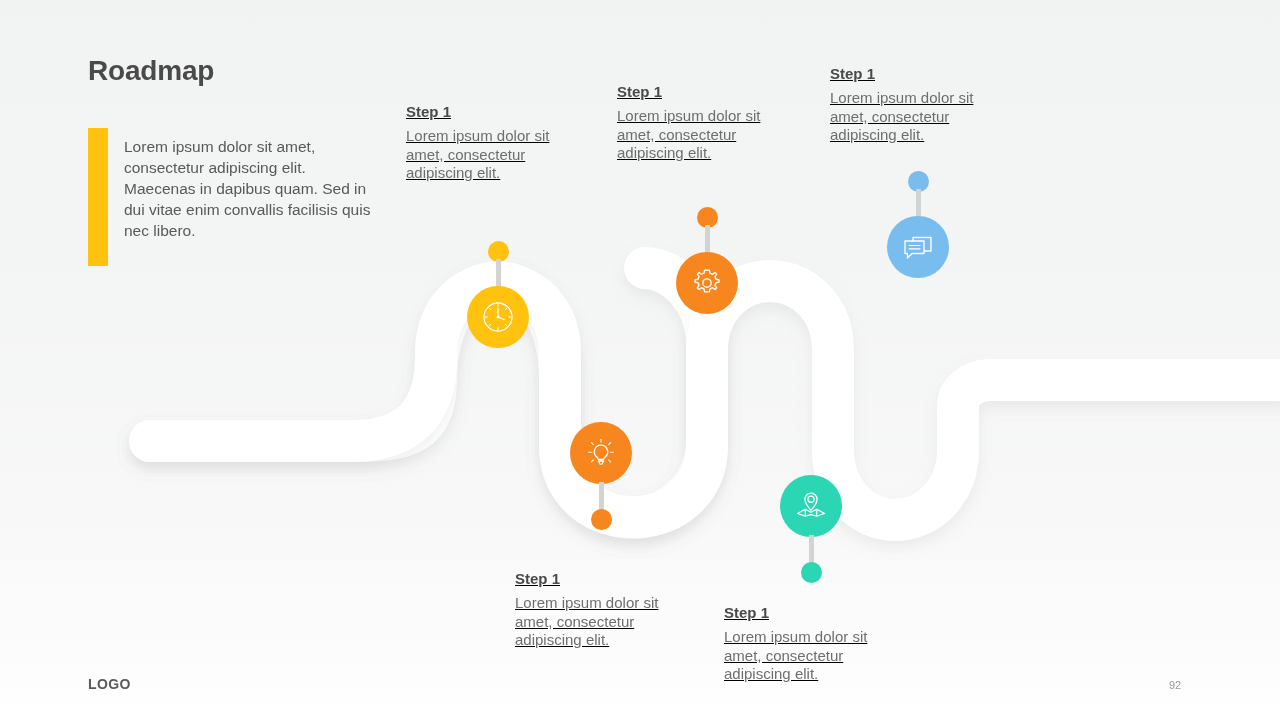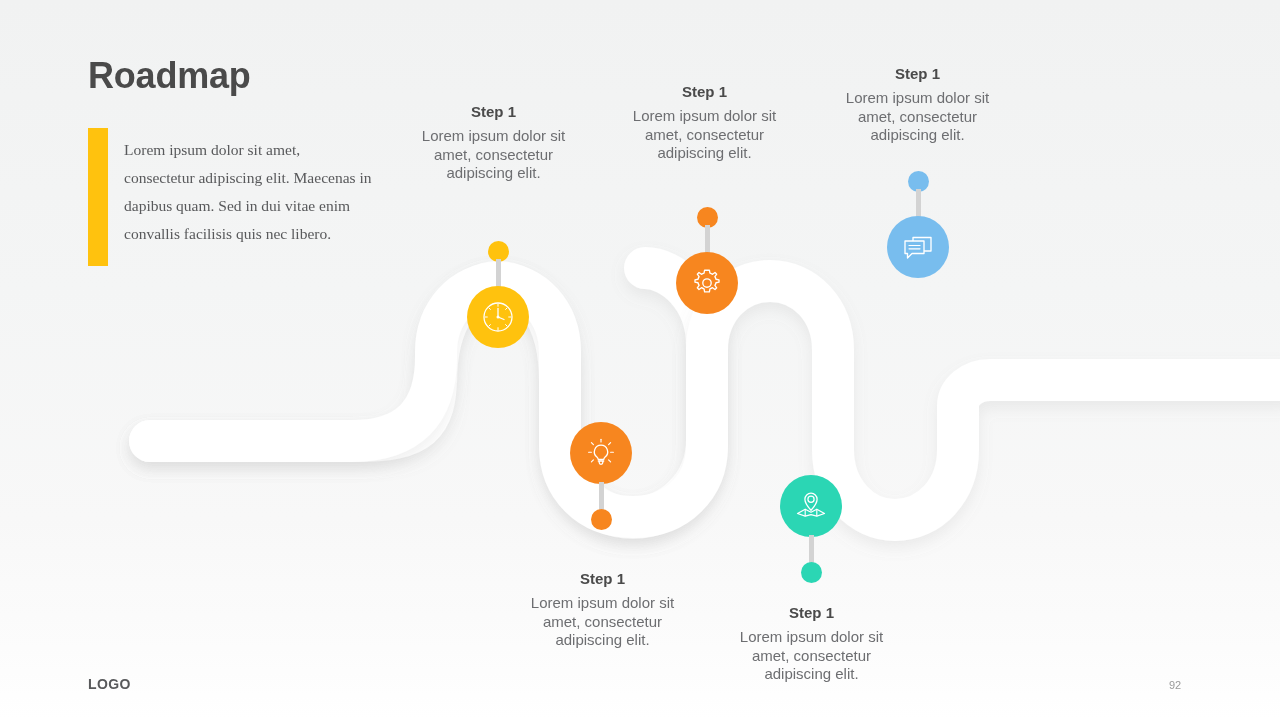--- a/index.html
+++ b/index.html
@@ -27,21 +27,21 @@
     position: absolute;
     left: 0; top: 0;
     width: 1280px; height: 720px;
   }
 
   
   #page-title {
     position: absolute;
     left: 88px;
     top: 55px;
-    font-size: 36px;
+    font-size: 28px;
     font-weight: bold;
     color: #4a4a4a;
     letter-spacing: -0.2px;
     white-space: nowrap;
   }
 
   
   #intro-block {
     position: absolute;
     left: 88px;
@@ -55,29 +55,28 @@
     width: 20px;
     height: 138px;
     background: #FFC20E;
   }
   #intro-text {
     position: absolute;
     left: 36px;
     top: 8px;
     width: 250px;
     font-size: 15.5px;
-    line-height: 28px;
+    line-height: 21px;
     color: #58595b;
-    font-family: Liberation Serif, serif;
   }
 
   
   .step-block {
     position: absolute;
-    text-align: center;
+    text-decoration: underline;
   }
   .step-title {
     font-size: 15px;
     font-weight: bold;
     color: #4a4a4a;
     margin-bottom: 7px;
   }
   .step-desc {
     font-size: 15px;
     line-height: 18.5px;

